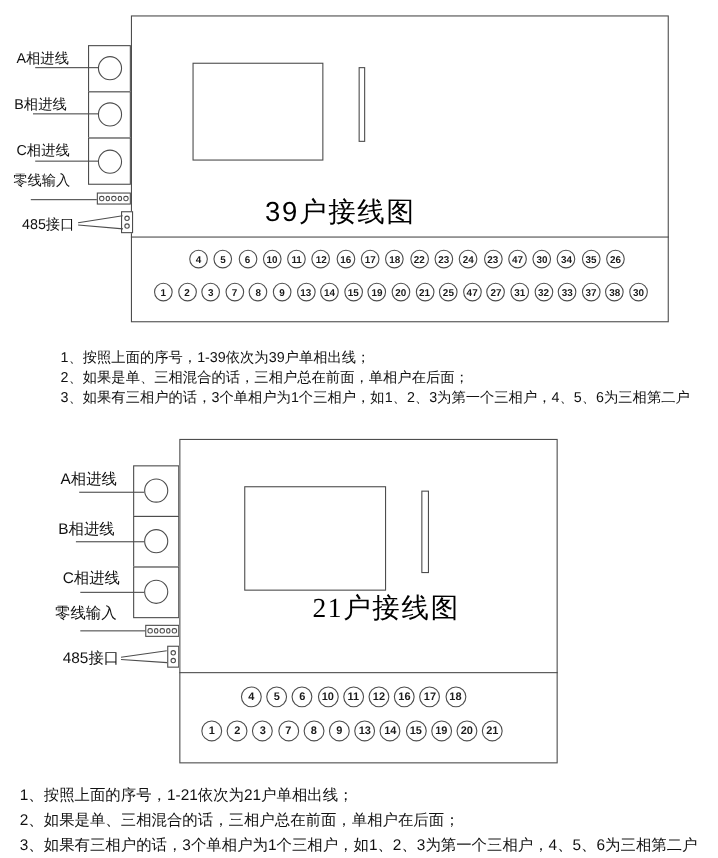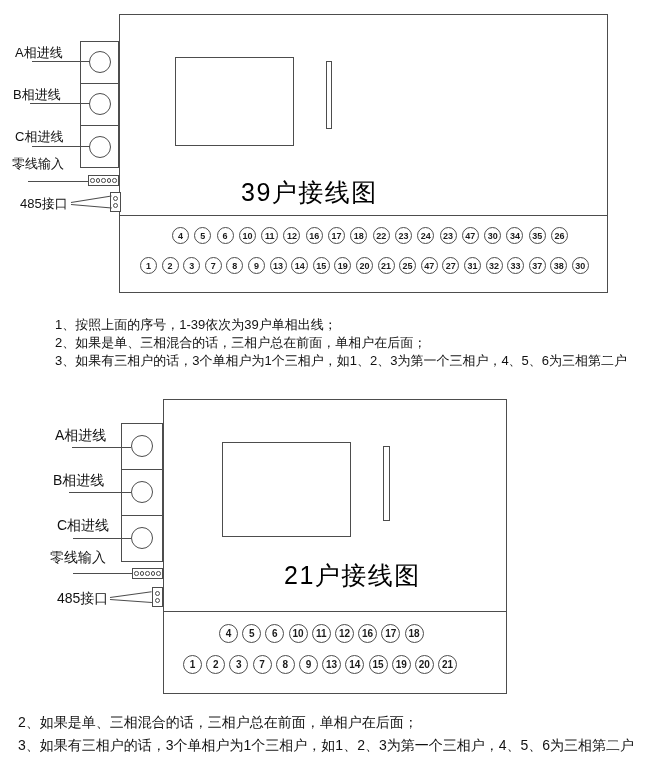--- a/index.html
+++ b/index.html
@@ -50,21 +50,21 @@
   .d1-fork2  { left:71px; top:204px; width:41px; transform:rotate(5deg); }
   .d1-row-u { left:172px; top:227px; gap:5.3px; }
   .d1-row-l { left:140px; top:257px; gap:4.6px; }
   .d1-row-u .ncirc, .d1-row-l .ncirc { width:17px; height:17px; font-size:9px; }
 
   
   .d2-panel   { left:163px; top:399px; width:344px; height:295px; }
   .d2-divider { left:163px; top:611px; width:344px; }
   .d2-screen  { left:222px; top:442px; width:129px; height:95px; }
   .d2-slot    { left:383px; top:446px; width:7px;   height:75px; }
-  .d2-title   { left:284px; top:559px; }
+  .d2-title   { left:284px; top:536px;font-family:Liberation Serif, serif; }
   .d2-tb1 { left:121px; top:423px; width:42px; height:47px; }
   .d2-tb2 { left:121px; top:469px; width:42px; height:47px; }
   .d2-tb3 { left:121px; top:515px; width:42px; height:47px; }
   .d2-tc1 { left:131px; top:435px; width:22px; height:22px; }
   .d2-tc2 { left:131px; top:481px; width:22px; height:22px; }
   .d2-tc3 { left:131px; top:527px; width:22px; height:22px; }
   .d2-conn   { left:132px; top:568px; width:31px; height:11px; }
   .d2-conn .pin { width:4.5px; height:4.5px; }
   .d2-485    { left:152px; top:587px; width:11px; height:20px; }
   .d2-lab-a   { left:55px; top:427px; font-size:14px; }
@@ -240,17 +240,18 @@
         <span class="ncirc">13</span>
         <span class="ncirc">14</span>
         <span class="ncirc">15</span>
         <span class="ncirc">19</span>
         <span class="ncirc">20</span>
         <span class="ncirc">21</span>
       </div>
   </div>
 
   <div class="notes notes2">
+    <div>1、按照上面的序号，1-21依次为21户单相出线；</div>
     <div>2、如果是单、三相混合的话，三相户总在前面，单相户在后面；</div>
     <div>3、如果有三相户的话，3个单相户为1个三相户，如1、2、3为第一个三相户，4、5、6为三相第二户</div>
   </div>
 
 </div>
 
 </body></html>

